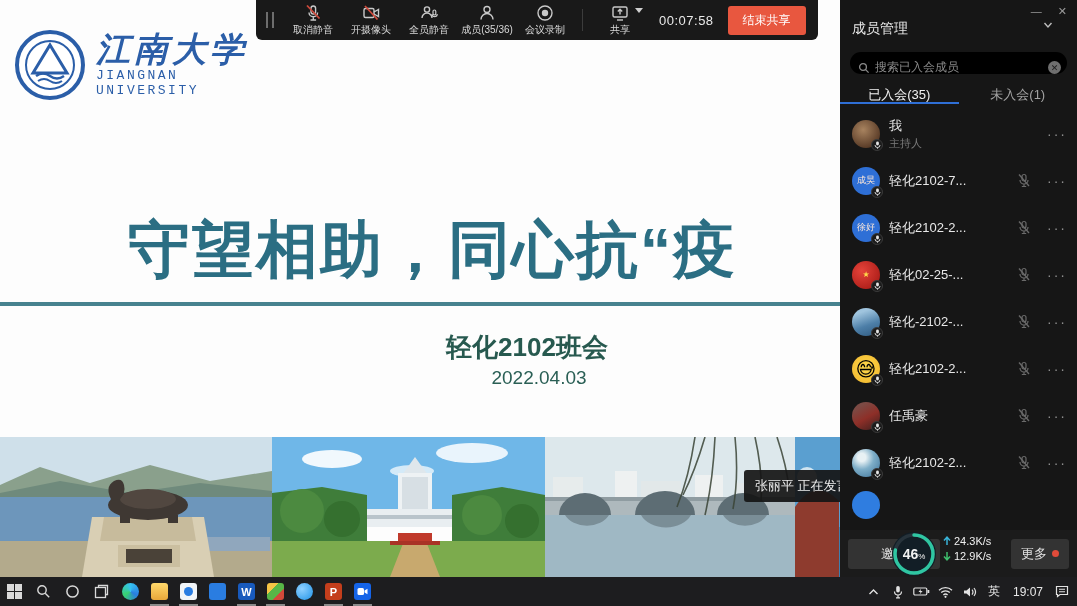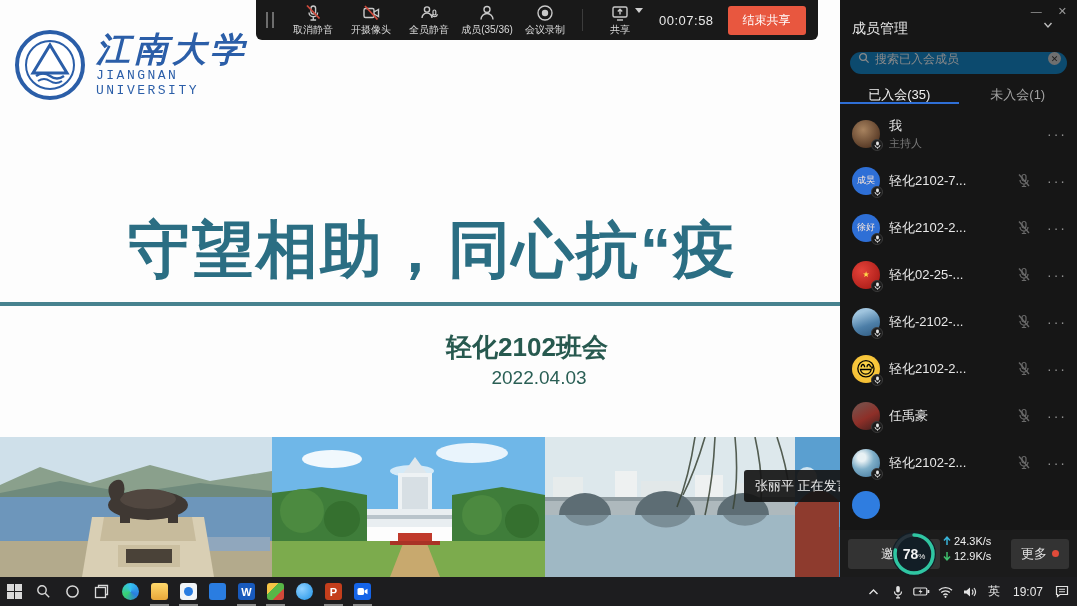--- a/index.html
+++ b/index.html
@@ -46,22 +46,22 @@
     font-size:13px; padding:7px 11px; border-radius:3px; white-space:nowrap; }
 
   
   .panel { position:absolute; left:840px; top:0; width:237px; height:577px; background:#161616; z-index:40;
     display:flex; flex-direction:column; }
   .win-controls { height:18px; display:flex; justify-content:flex-end; align-items:center; gap:16px; padding:4px 10px 0 0; }
   .win-btn { color:#9a9a9a; font-size:11px; line-height:1; cursor:pointer; }
   .panel-header { height:26px; display:flex; justify-content:space-between; padding:2px 24px 0 12px; }
   .panel-title { color:#e6e6e6; font-size:14px; }
   .chev-down { width:10px; height:10px; }
-  .search-wrap { margin:8px 10px 4px 10px; height:22px; background:#0c4a6e; border-radius:12px;
-    display:flex; align-items:flex-start; padding:0 6px 0 8px; }
+  .search-wrap { margin:8px 10px 4px 10px; height:22px; background:#000000; border-radius:12px;
+    display:flex; align-items:flex-end; padding:0 6px 0 8px; }
   .search-wrap svg { flex:0 0 auto; }
   .search-input { flex:1; background:transparent; border:none; outline:none; color:#cfcfcf;
     font-size:12px; margin-left:5px; min-width:0; }
   .search-input::placeholder { color:#8a8a8a; }
   .clear-btn { width:13px; height:13px; border-radius:50%; background:#6f6f6f; color:#1d1d1d; font-size:9px;
     display:flex; align-items:center; justify-content:center; cursor:pointer; flex:0 0 auto; }
   .tabs { display:flex; height:30px; margin-top:2px;align-items:center; }
   .tab { flex:1; display:flex; align-items:center; justify-content:center; font-size:13px; color:#a3a3a3;
     cursor:pointer; position:relative; }
   .tab.active { color:#f0f0f0; }
@@ -485,21 +485,21 @@
     </div>
 
     <div class="panel-footer">
       <button class="pf-btn invite-btn">邀请</button>
       <svg class="gauge" viewBox="0 0 48 48">
         <circle cx="24" cy="24" r="22" fill="#121e26"></circle>
         <circle cx="24" cy="24" r="19" fill="none" stroke="#27333b" stroke-width="3.5"></circle>
         <circle cx="24" cy="24" r="19" fill="none" stroke="#2fc6a2" stroke-width="3.5" stroke-dasharray="93 119" stroke-linecap="round" transform="rotate(-90 24 24)"></circle>
       </svg>
       <div class="gauge-label">
-        <span>78</span>
+        <span>46</span>
           <small>%</small>
       </div>
       <div class="speeds">
         <div class="speed">
           <svg width="8" height="10" viewBox="0 0 8 10">
             <path d="M4 9 V2 M1 4.5 L4 1.2 L7 4.5" fill="none" stroke="#38b3d8" stroke-width="1.5"></path>
           </svg>
           <span>24.3K/s</span>
         </div>
         <div class="speed">

